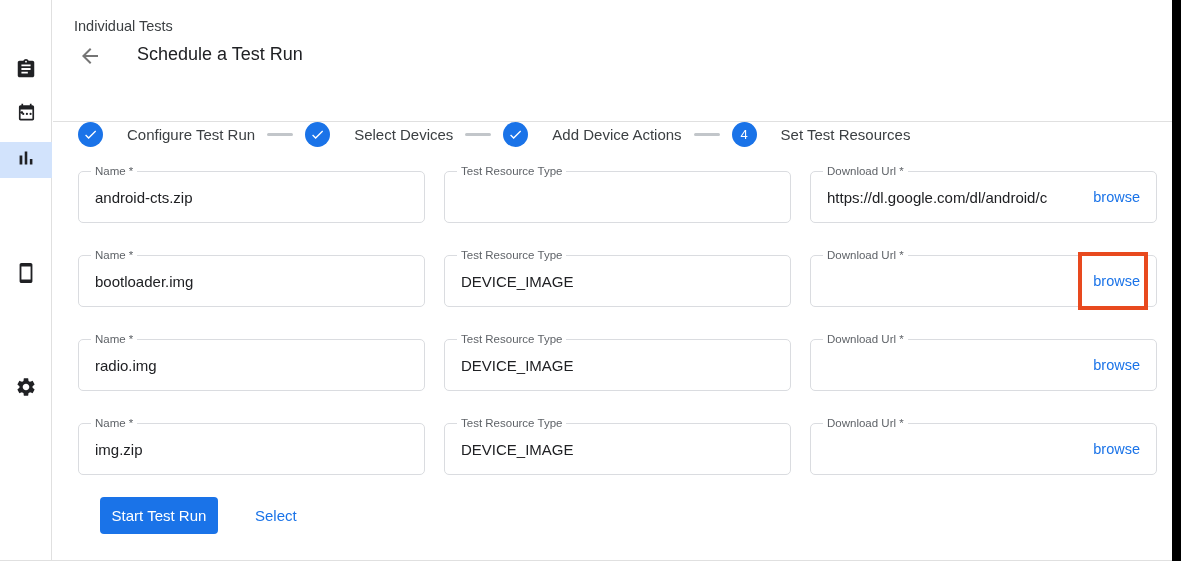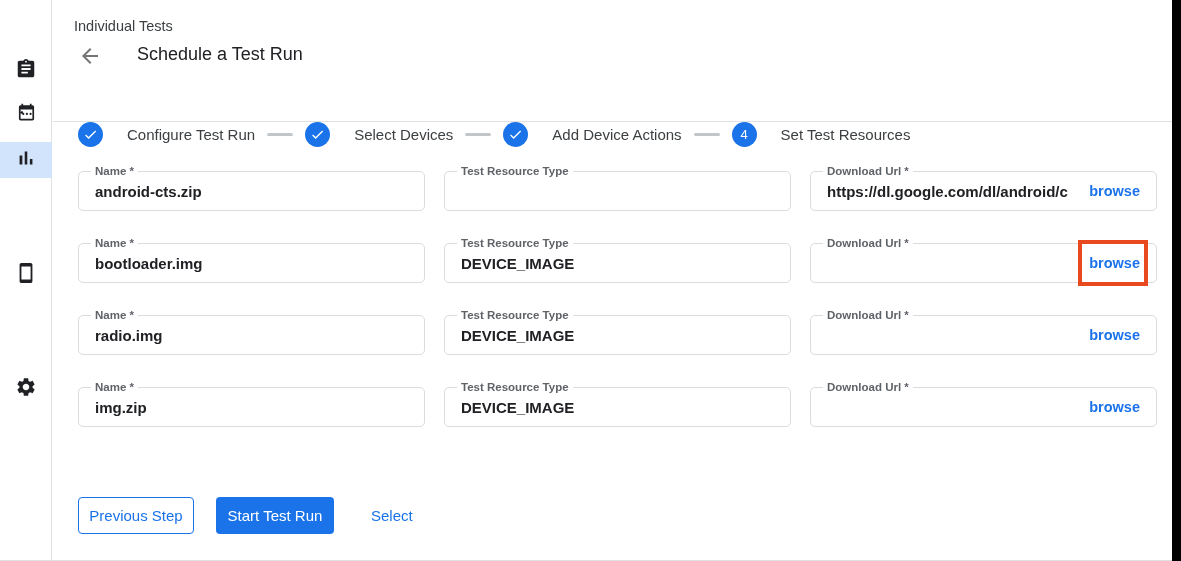--- a/index.html
+++ b/index.html
@@ -33,22 +33,22 @@
   .step-circle { width:25px; height:25px; border-radius:50%; background:#1a73e8; color:#fff;
                  display:flex; align-items:center; justify-content:center;
                  font-size:13px; flex:0 0 auto; }
   .step-circle svg { width:15px; height:15px; fill:#fff; }
   .step-label { margin-left:24px; font-size:15px; color:#3c4043; white-space:nowrap; }
   .connector { width:26px; height:3px; background:#c2c6ca; border-radius:2px; margin:0 12px; }
 
   
   .grid { position:absolute; left:78px; top:171px; width:1079px;
           display:grid; grid-template-columns:repeat(3, 1fr); column-gap:19px; row-gap:32px; }
-  .field { position:relative; height:40px; border:1px solid #dadce0; border-radius:5px;
-           background:#fff; display:flex; align-items:center;font-weight:bold; }
+  .field { position:relative; height:52px; border:1px solid #dadce0; border-radius:5px;
+           background:#fff; display:flex; align-items:center; }
   .field-label { position:absolute; top:-8px; left:12px; background:#fff; padding:0 4px;
                  font-size:11.5px; color:#5f6368; white-space:nowrap; line-height:14px; }
   .field-value { flex:1 1 auto; padding:0 16px; font-size:15px; color:#202124;
                  white-space:nowrap; overflow:hidden; }
   .browse-link { flex:0 0 auto; padding-right:16px; font-size:14.5px; color:#1a73e8;
                  cursor:pointer; text-decoration:none; position:relative; z-index:2; }
   .highlight-box { position:absolute; top:-4px; bottom:-4px; right:8px; width:70px;
                    border:4px solid #e8491e; pointer-events:none; z-index:3; }
 
   
@@ -204,20 +204,19 @@
       <span class="field-value">DEVICE_IMAGE</span>
     </div>
     <div class="field">
       <span class="field-label">Download Url *</span>
       <span class="field-value"></span>
       <a class="browse-link">browse</a>
     </div>
   </div>
 
   <div class="actions">
-    <button class="btn btn-outline">Previous Step</button>
     <button class="btn btn-filled">Start Test Run</button>
     <button class="btn btn-text">Select</button>
   </div>
 
 </div>
 
 <div class="right-edge"></div>
 
 </body></html>

